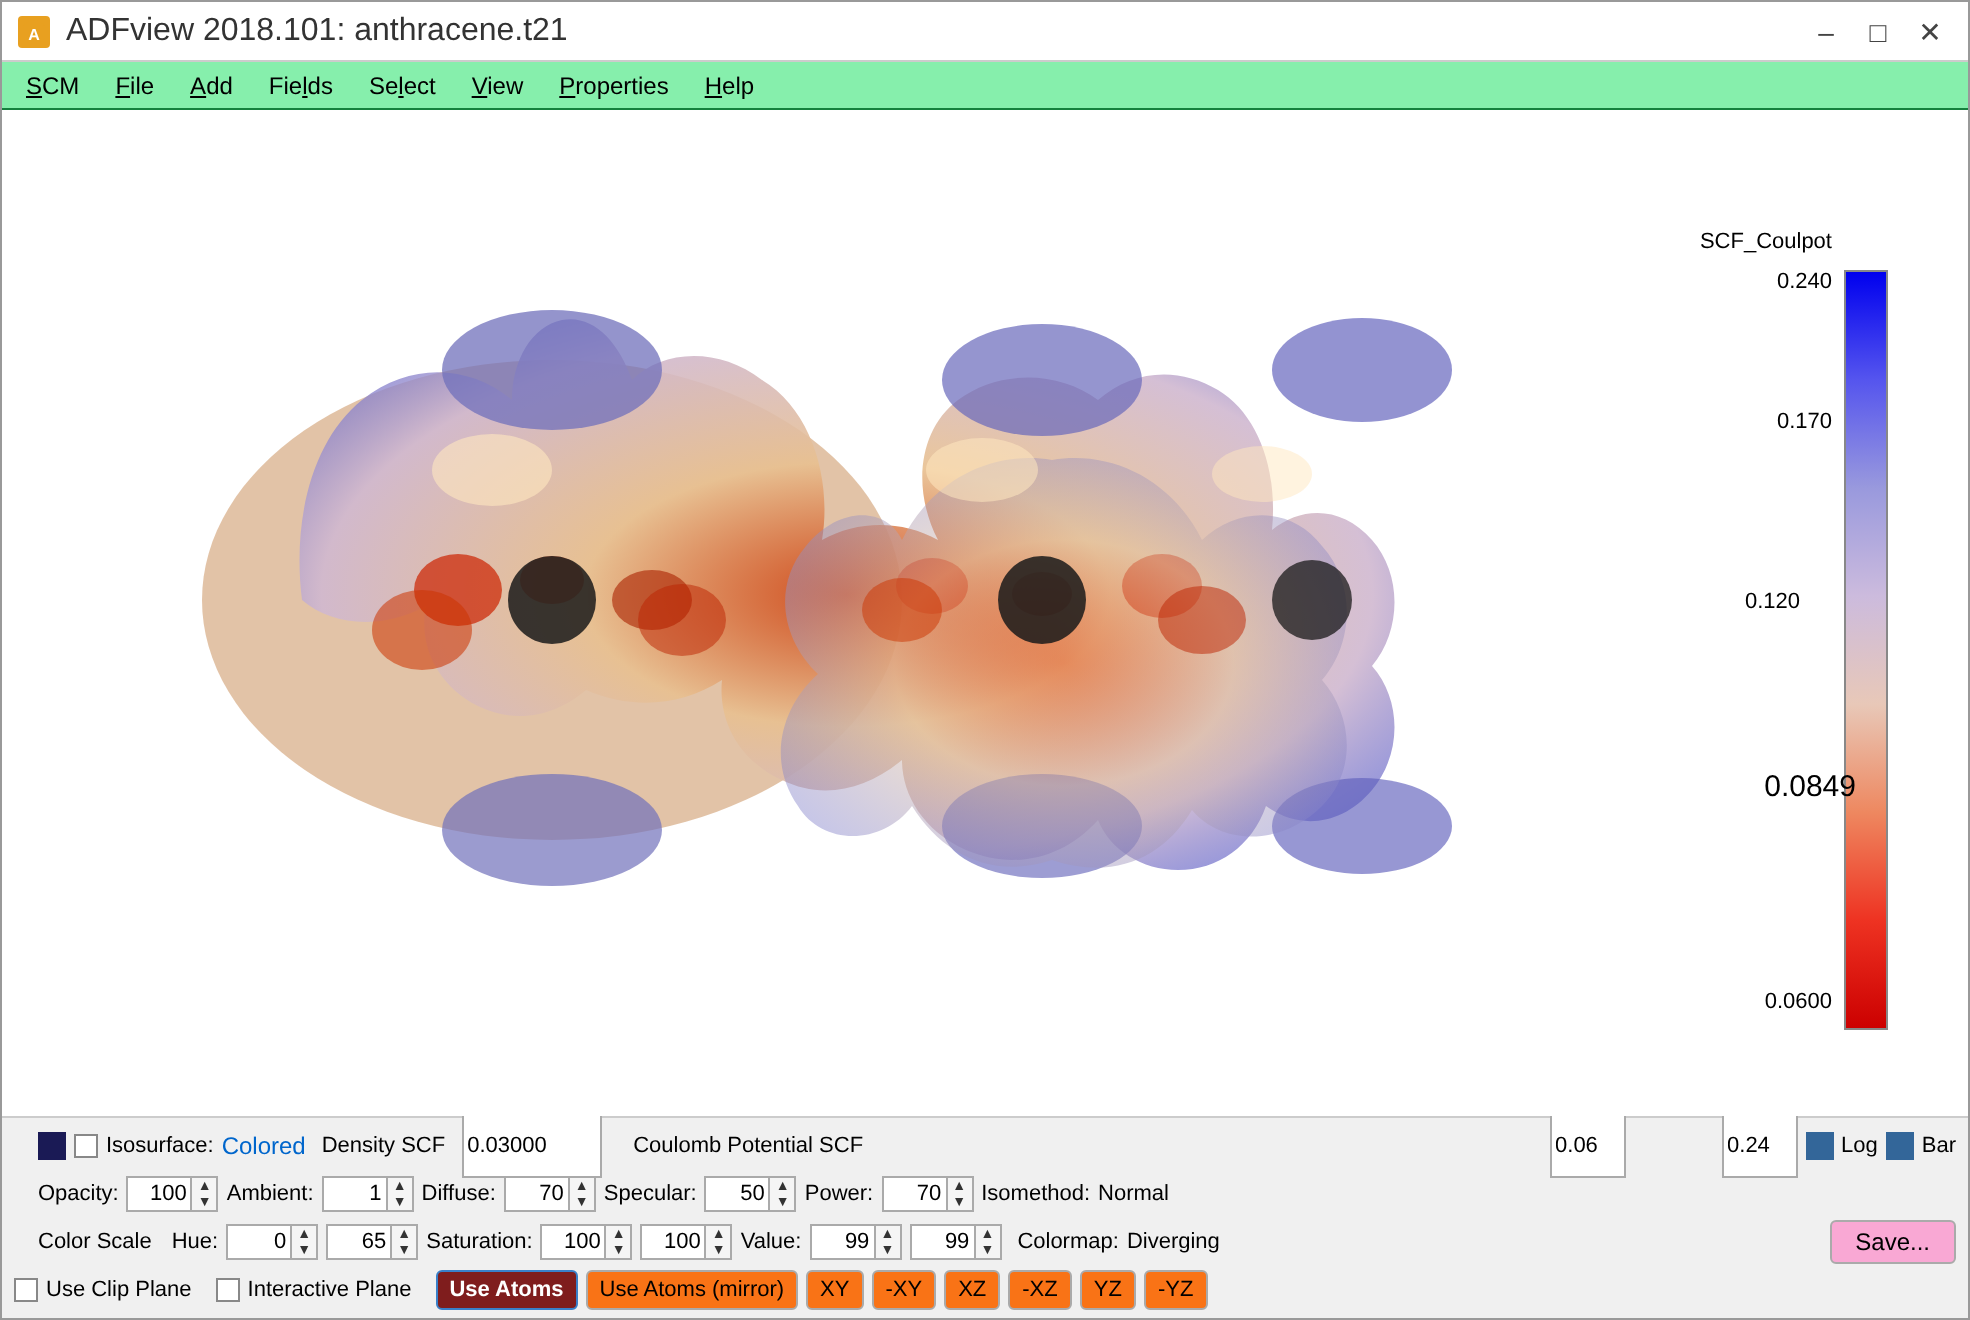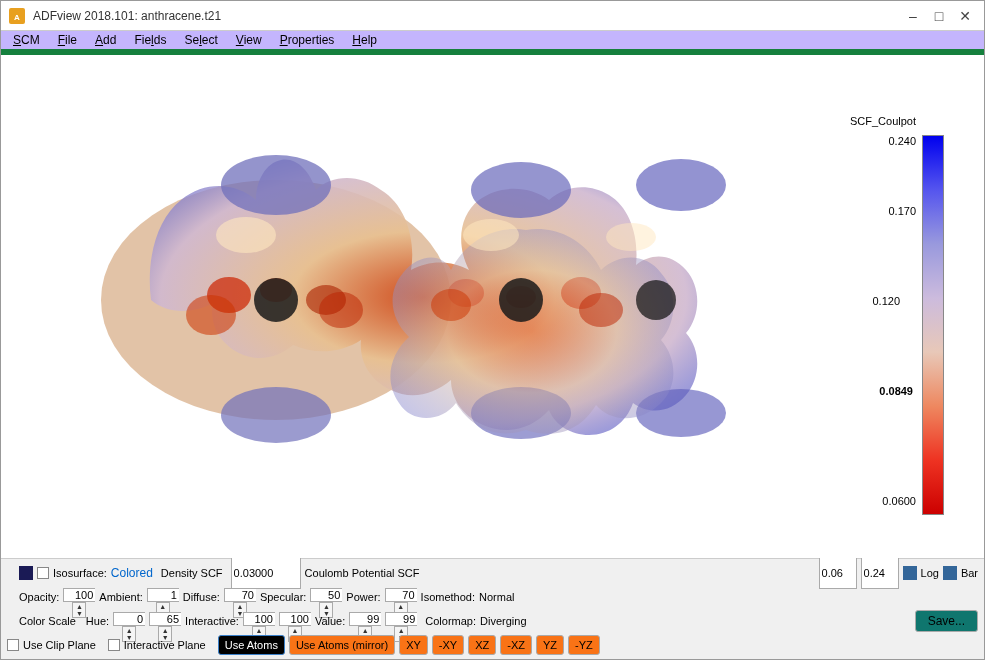--- a/index.html
+++ b/index.html
@@ -35,43 +35,43 @@
       border-radius: 2px;
       display: flex;
       align-items: center;
       justify-content: center;
       font-size: 9px;
       color: white;
       font-weight: bold;
     }
     .title-bar-text {
       flex: 1;
-      font-size: 12px;
+      font-size: 16px;
       color: #333;
     }
     .title-bar-controls {
       display: flex;
       gap: 4px;
     }
     .title-btn {
       width: 22px;
       height: 22px;
       border: none;
       background: transparent;
       cursor: pointer;
       display: flex;
       align-items: center;
       justify-content: center;
       font-size: 14px;
       color: #444;
       border-radius: 3px;
     }
     .menu-bar {
-      background: #c4b5fd;
-      border-bottom: 6px solid #15803d;
+      background: #86efac;
+      border-bottom: 1px solid #15803d;
       height: 24px;
       display: flex;
       align-items: center;
       padding: 0 4px;
       gap: 2px;
     }
     .menu-item {
       padding: 2px 8px;
       cursor: pointer;
       border-radius: 3px;
@@ -126,23 +126,22 @@
       height: 32px;
       border: 1px solid #aaa;
       background: white;
       font-size: 11px;
       padding: 0 2px;
       outline: none;
     }
     .ctrl-input-lg { width: 64px; }
     .spin-box {
       display: flex;
-      align-items: center;
+      align-items: flex-end;
       height: 18px;
-      flex-direction: column;
     }
     .spin-input {
       width: 32px;
       height: 18px;
       border: 1px solid #aaa;
       border-right: none;
       background: white;
       font-size: 11px;
       padding: 0 2px;
       outline: none;
@@ -189,33 +188,34 @@
       border: 1px solid #aaa;
       border-radius: 3px;
       cursor: pointer;
       font-size: 11px;
       padding: 0 6px;
       display: flex;
       align-items: center;
       white-space: nowrap;
     }
     .btn-active {
-      background: #000000;
+      background: #7f1d1d;
       color: white;
       border-color: #3a80c9;
+      font-weight: bold;
     }
     .colored-tag {
       font-size: 12px;
       color: #0066cc;
     }
     .isomethod-text {
       font-size: 11px;
     }
     .save-btn {
-      background: #0f766e;
+      background: #f9a8d4;
       border: 1px solid #aaa;
       border-radius: 3px;
       padding: 3px 12px;
       cursor: pointer;
       font-size: 12px;
       align-self: center;
     }
     .row4 {
       display: flex;
       align-items: center;
@@ -345,39 +345,39 @@
       </g>
     </svg>
 
     <div class="color-scale" style="position:absolute; right:40px; top:80px;">
       <div style="position:relative; width:70px; height:380px;">
         <span style="position:absolute; right:28px; top:-20px; font-size:11px; white-space:nowrap;">SCF_Coulpot</span>
         <div style="position:absolute; right:0; top:0; width:22px; height:380px; background: linear-gradient(to bottom, #0000ee, #5555ee, #9999dd, #ccbbdd, #e8c8b8, #ee8860, #ee3322, #cc0000); border:1px solid #888;"></div>
         <span style="position:absolute; right:28px; top:0; font-size:11px;">0.240</span>
         <span style="position:absolute; right:28px; top:70px; font-size:11px;">0.170</span>
         <span style="position:absolute; right:44px; top:160px; font-size:11px;">0.120</span>
-        <span style="position:absolute; right:31px; top:250px; font-size:11px;font-weight:bold;">0.0849</span>
+        <span style="position:absolute; right:16px; top:250px; font-size:15px;">0.0849</span>
         <span style="position:absolute; right:28px; top:360px; font-size:11px;">0.0600</span>
       </div>
     </div>
   </div>
 
   <div class="bottom-controls">
 
     <div class="control-row">
       <div class="small-square" style="background:#1a1a55;"></div>
       <div class="checkbox"></div>
       <span class="control-label">Isosurface:</span>
       <span class="colored-tag">Colored</span>
       <span class="control-label" style="margin-left:4px;">Density SCF</span>
       <input class="ctrl-input ctrl-input-lg" style="width: 70px; margin-left: 4px;" value="0.03000">
-      <span class="control-label" style="margin-left:0;">Coulomb Potential SCF</span>
+      <span class="control-label" style="margin-left:12px;">Coulomb Potential SCF</span>
       <div style="flex:1"></div>
       <input class="ctrl-input" style="width: 38px;" value="0.06">
-      <input class="ctrl-input" style="width: 38px;" value="0.24">
+      <input class="ctrl-input" style="width: 38px; margin-left: 44px;" value="0.24">
       <div class="small-square" style="width:14px;height:14px;background:#336699;"></div>
       <span class="control-label">Log</span>
       <div class="small-square" style="width:14px;height:14px;background:#336699;"></div>
       <span class="control-label">Bar</span>
     </div>
 
     <div class="control-row">
       <span class="control-label">Opacity:</span>
       <div class="spin-box">
         <input class="spin-input" value="100" style="">
@@ -432,21 +432,21 @@
           <div class="spin-down">▼</div>
         </div>
       </div>
       <div class="spin-box">
         <input class="spin-input" value="65" style="">
         <div class="spin-arrows">
           <div class="spin-up">▲</div>
           <div class="spin-down">▼</div>
         </div>
       </div>
-      <span class="control-label">Interactive:</span>
+      <span class="control-label">Saturation:</span>
       <div class="spin-box">
         <input class="spin-input" value="100" style="">
         <div class="spin-arrows">
           <div class="spin-up">▲</div>
           <div class="spin-down">▼</div>
         </div>
       </div>
       <div class="spin-box">
         <input class="spin-input" value="100" style="">
         <div class="spin-arrows">

